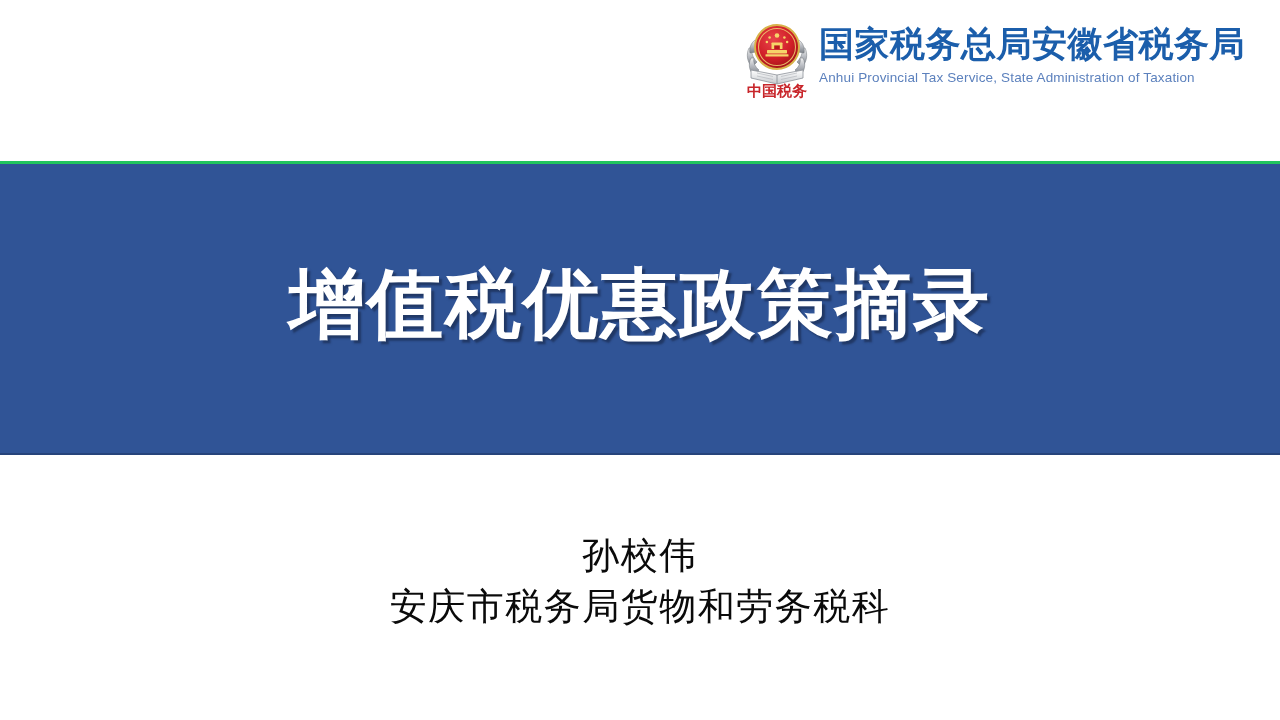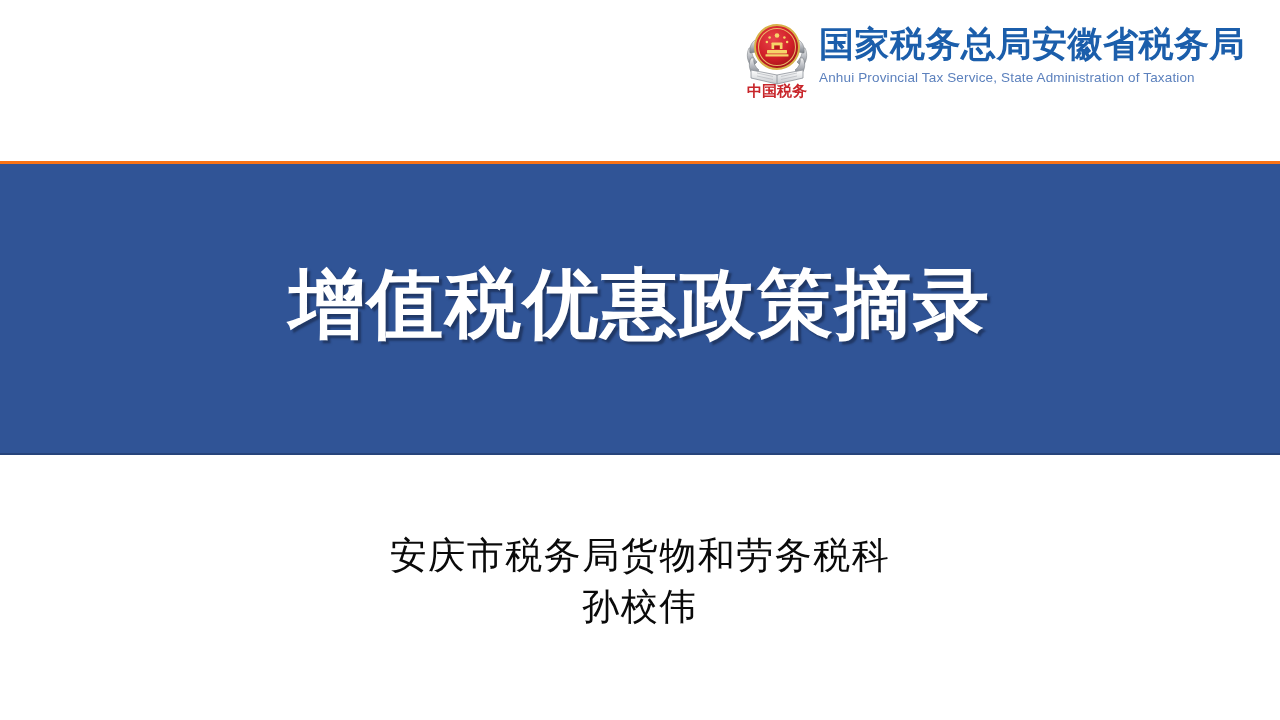--- a/index.html
+++ b/index.html
@@ -67,21 +67,21 @@
   }
 
   
   .title-band {
     position: absolute;
     left: 0;
     top: 161px;
     width: 1280px;
     height: 294px;
     background: #305496;
-    border-top: 3px solid #f97316;
+    border-top: 3px solid #22c55e;
     border-bottom: 2px solid #26437a;
     box-sizing: border-box;
     display: flex;
     align-items: center;
     justify-content: center;
   }
   .main-title {
     font-family: "DejaVu Sans", "Liberation Sans", sans-serif;
     font-size: 76px;
     font-weight: bold;
@@ -180,17 +180,17 @@
       <div class="logo-cn">国家税务总局安徽省税务局</div>
       <div class="logo-en">Anhui Provincial Tax Service, State Administration of Taxation</div>
     </div>
   </div>
 
   <div class="title-band">
     <h1 class="main-title">增值税优惠政策摘录</h1>
   </div>
 
   <div class="presenter">
+    <div class="presenter-line">孙校伟</div>
     <div class="presenter-line">安庆市税务局货物和劳务税科</div>
-    <div class="presenter-line">孙校伟</div>
   </div>
 
 </div>
 
 </body></html>

